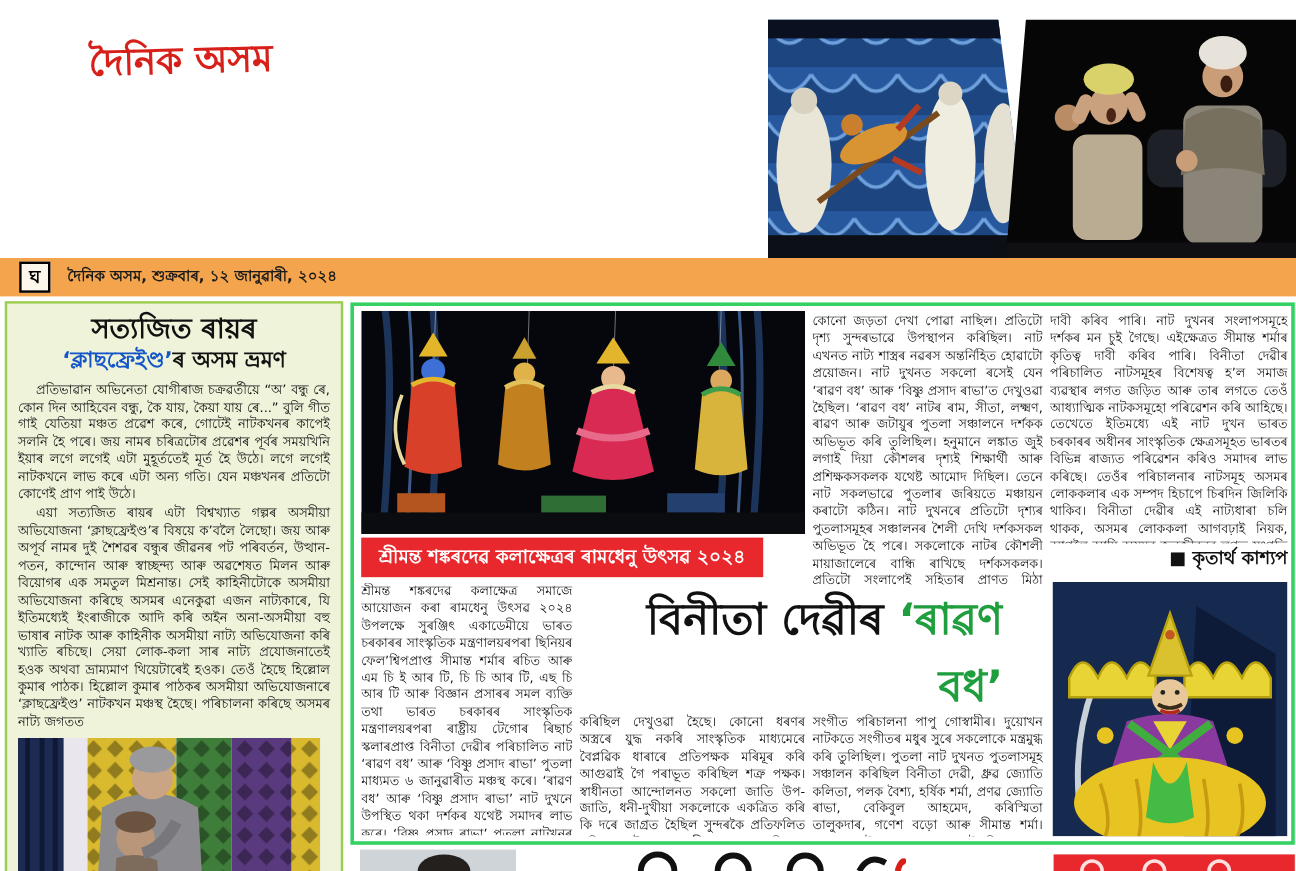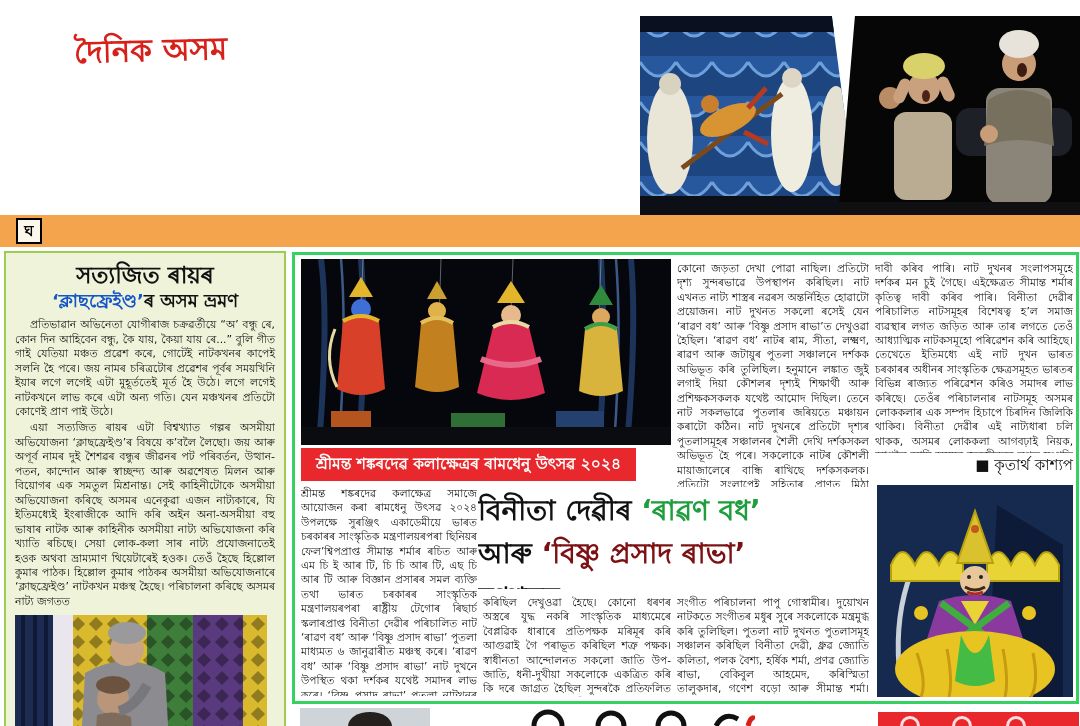--- a/index.html
+++ b/index.html
@@ -35,29 +35,29 @@
   
   .main-article{position:absolute;left:292px;top:252px;width:787px;height:452px;box-sizing:border-box;
                 border:3px solid var(--border-green);background:#fff;overflow:hidden;}
   .main-article>*{position:absolute;}
   .mphoto{left:6px;top:4px;width:370px;height:186px;overflow:hidden;}
   .mcaption{left:6px;top:193px;width:335px;height:33px;background:var(--caption-red);
             color:#fff;font-weight:bold;font-size:15.5px;text-align:center;line-height:33px;
             overflow:hidden;white-space:nowrap;}
   .mcol{font-size:10.6px;line-height:1.36;text-align:justify;overflow:hidden;}
   .colA{left:6px;top:231px;width:176px;height:210px;}
-  .mheadline{left:183px;top:234px;width:358px;height:100px;text-align:left;font-weight:bold;
-             font-size:28px;line-height:1.55;overflow:hidden;}
+  .mheadline{left:183px;top:234px;width:358px;height:100px;text-align:right;font-weight:bold;
+             font-size:36px;line-height:1.55;overflow:hidden;}
   .mheadline .green{color:var(--headline-green);}
   .mheadline .maroon{color:var(--headline-maroon);}
   .colB{left:188px;top:340px;width:188px;height:102px;}
   .colCtop{left:382px;top:6px;width:192px;height:226px;}
   .colCbot{left:382px;top:340px;width:192px;height:102px;}
   .colD{left:580px;top:6px;width:198px;height:192px;}
-  .byline{left:580px;top:198px;width:198px;text-align:right;font-weight:normal;font-size:15px;}
+  .byline{left:580px;top:198px;width:198px;text-align:right;font-weight:bold;font-size:15px;}
   .rphoto{left:582px;top:230px;width:196px;height:212px;overflow:hidden;}
   
   .frag{position:absolute;overflow:hidden;}
   .frag-photo{left:300px;top:708px;width:130px;height:18px;background:#cfd4d8;}
   .frag-photo .head{position:absolute;left:48px;top:4px;width:44px;height:28px;border-radius:50%;background:#23201e;}
   .frag-glyphs{left:520px;top:709px;width:235px;height:17px;}
   .frag-redbar{left:878px;top:712px;width:201px;height:14px;background:var(--caption-red);}
   .frag-redbar span{position:absolute;top:4px;width:14px;height:14px;border:3px solid #fff;
                     border-radius:50%;opacity:.85;}
 </style>
@@ -107,20 +107,21 @@
       <circle cx="181" cy="48" r="17" fill="#c99d78"></circle>
       <ellipse cx="181" cy="28" rx="20" ry="14" fill="#e8e3da"></ellipse>
       <ellipse cx="184" cy="54" rx="5" ry="7" fill="#3a1c10"></ellipse>
       <circle cx="151" cy="118" r="9" fill="#c99d78"></circle>
       <rect y="186" width="242" height="14" fill="#101013"></rect>
     </svg>
   </div>
 
   <div class="datebar">
     <span class="secbox">ঘ</span>
+    <span class="date-as">দৈনিক অসম, শুক্ৰবাৰ, ১২ জানুৱাৰী, ২০২৪</span>
   </div>
 
   <aside class="left-article">
     <div class="lhead">
       <div class="l1">সত্যজিত ৰায়ৰ</div>
       <div class="l2"><span class="blue">‘ক্লাছফ্ৰেইণ্ড’</span><span>ৰ অসম ভ্ৰমণ</span></div>
     </div>
     <p>প্ৰতিভাৱান অভিনেতা যোগীৰাজ চক্ৰৱৰ্তীয়ে “অ’ বন্ধু ৰে, কোন দিন আহিবেন বন্ধু, কৈ যায়, কৈয়া যায় ৰে...” বুলি গীত গাই যেতিয়া মঞ্চত প্ৰৱেশ কৰে, গোটেই নাটকখনৰ কাপেই সলনি হৈ পৰে। জয় নামৰ চৰিত্ৰটোৰ প্ৰৱেশৰ পূৰ্বৰ সময়খিনি ইয়াৰ লগে লগেই এটা মুহূৰ্ততেই মূৰ্ত হৈ উঠে। লগে লগেই নাটকখনে লাভ কৰে এটা অন্য গতি। যেন মঞ্চখনৰ প্ৰতিটো কোণেই প্ৰাণ পাই উঠে।</p>
     <p>এয়া সত্যজিত ৰায়ৰ এটা বিশ্বখ্যাত গল্পৰ অসমীয়া অভিযোজনা ‘ক্লাছফ্ৰেইণ্ড’ৰ বিষয়ে ক’বলৈ লৈছো। জয় আৰু অপূৰ্ব নামৰ দুই শৈশৱৰ বন্ধুৰ জীৱনৰ পট পৰিবৰ্তন, উত্থান-পতন, কান্দোন আৰু স্বাচ্ছন্দ্য আৰু অৱশেষত মিলন আৰু বিয়োগৰ এক সমতুল মিশ্ৰনান্ত। সেই কাহিনীটোকে অসমীয়া অভিযোজনা কৰিছে অসমৰ এনেকুৱা এজন নাট্যকাৰে, যি ইতিমধ্যেই ইংৰাজীকে আদি কৰি অইন অনা-অসমীয়া বহু ভাষাৰ নাটক আৰু কাহিনীক অসমীয়া নাট্য অভিযোজনা কৰি খ্যাতি ৰচিছে। সেয়া লোক-কলা সাৰ নাট্য প্ৰযোজনাতেই হওক অথবা ভ্ৰাম্যমাণ থিয়েটাৰেই হওক। তেওঁ হৈছে হিল্লোল কুমাৰ পাঠক। হিল্লোল কুমাৰ পাঠকৰ অসমীয়া অভিযোজনাৰে ‘ক্লাছফ্ৰেইণ্ড’ নাটকখন মঞ্চস্থ হৈছে। পৰিচালনা কৰিছে অসমৰ নাট্য জগতত</p>
     <div class="left-photo">

